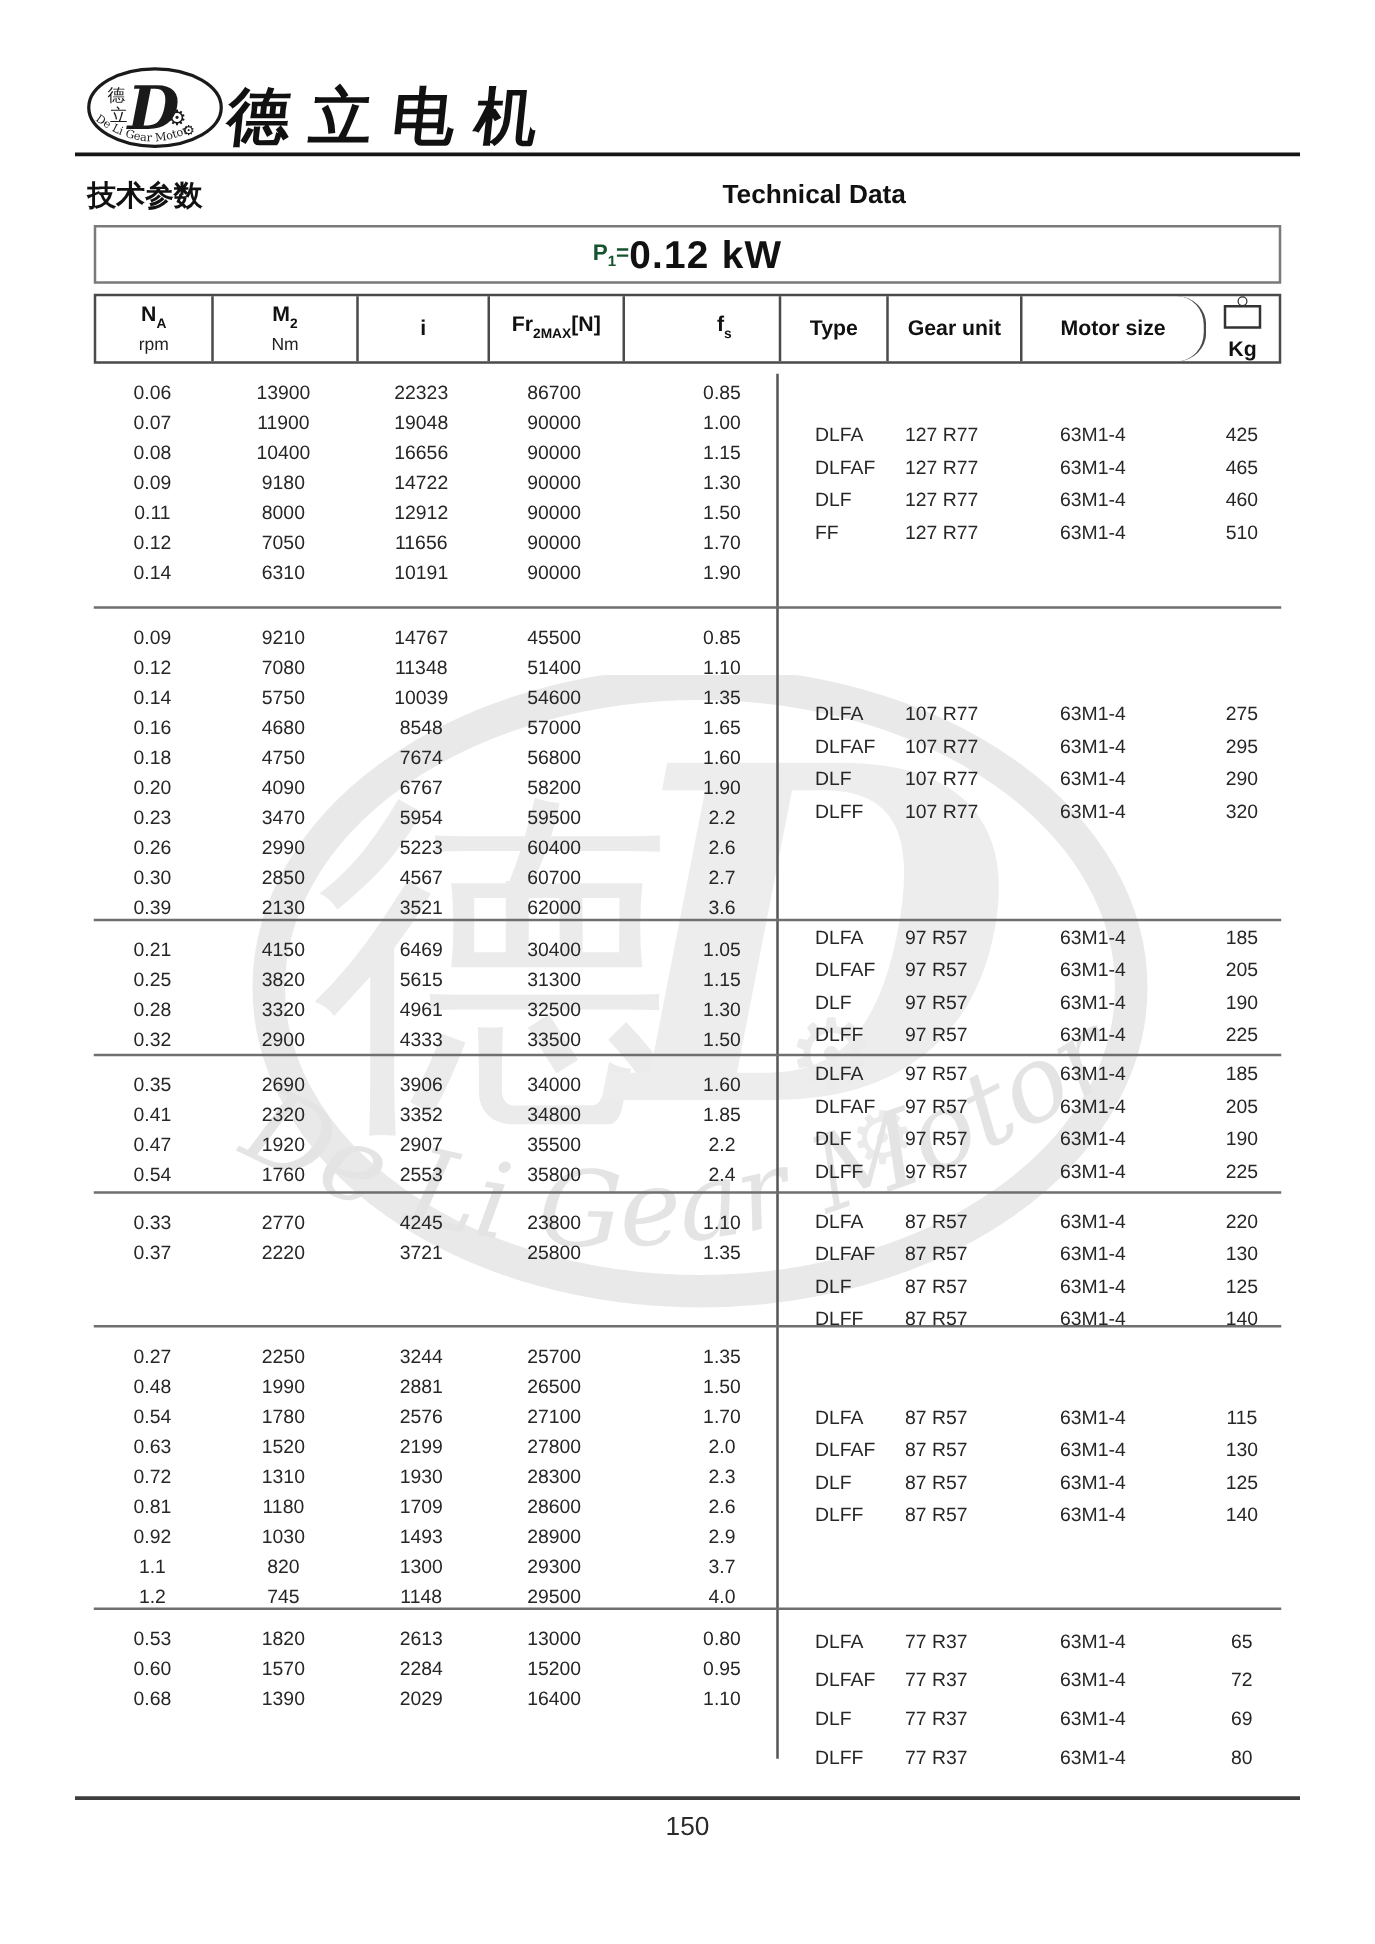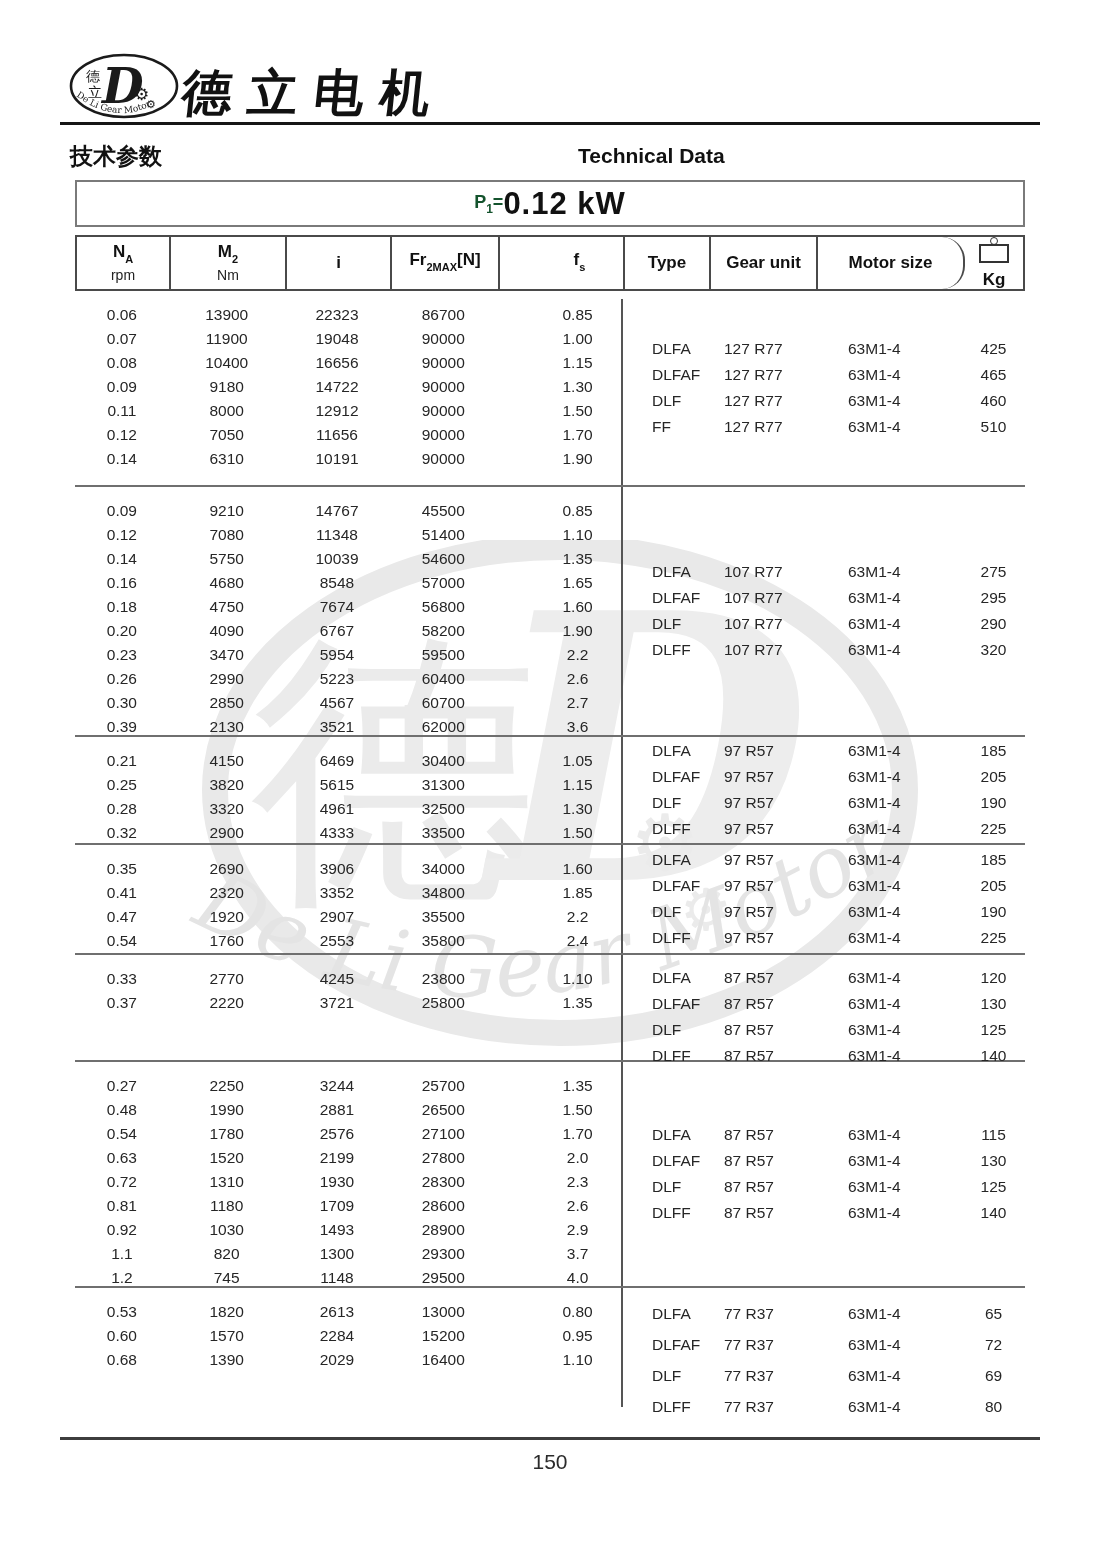--- a/index.html
+++ b/index.html
@@ -453,21 +453,21 @@
               <span class="lcell c2">3721</span>
               <span class="lcell c3">25800</span>
               <span class="lcell c4">1.35</span>
             </div>
           </div>
           <div class="right-col">
             <div class="rrow">
               <span class="rcell c5">DLFA</span>
               <span class="rcell c6">87 R57</span>
               <span class="rcell c7">63M1-4</span>
-              <span class="rcell c8">120</span>
+              <span class="rcell c8">220</span>
             </div>
             <div class="rrow">
               <span class="rcell c5">DLFAF</span>
               <span class="rcell c6">87 R57</span>
               <span class="rcell c7">63M1-4</span>
               <span class="rcell c8">130</span>
             </div>
             <div class="rrow">
               <span class="rcell c5">DLF</span>
               <span class="rcell c6">87 R57</span>

